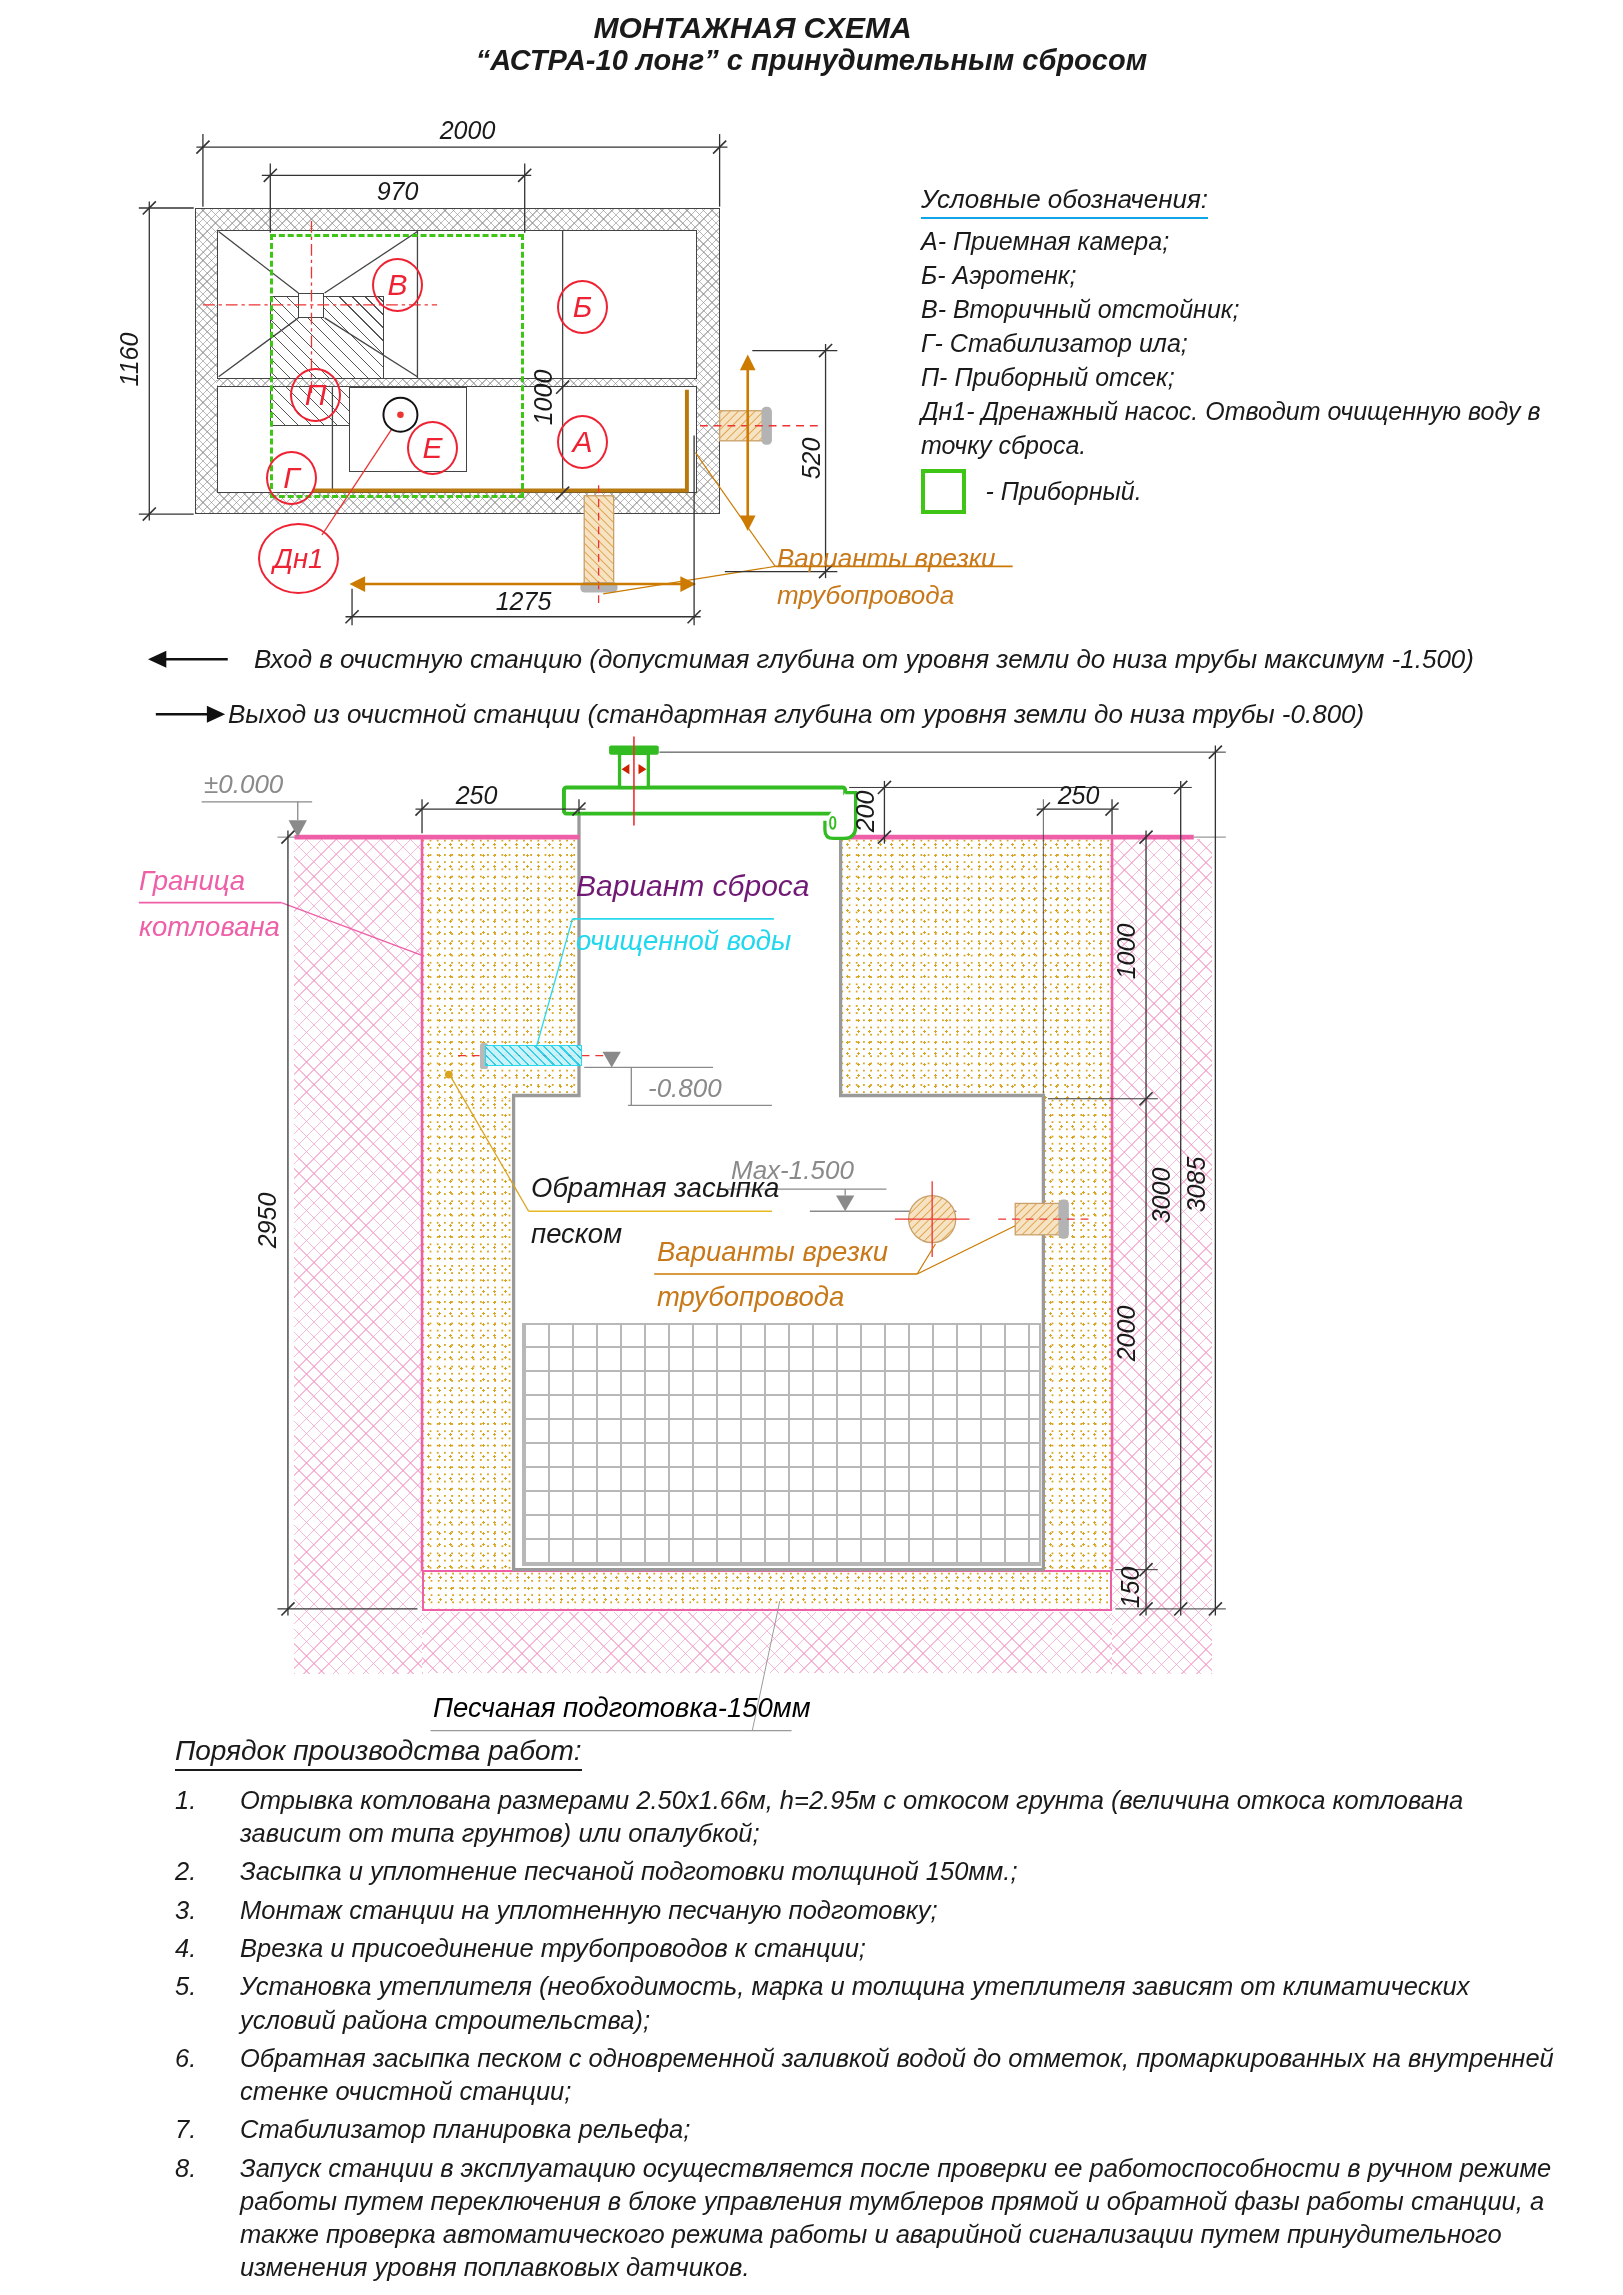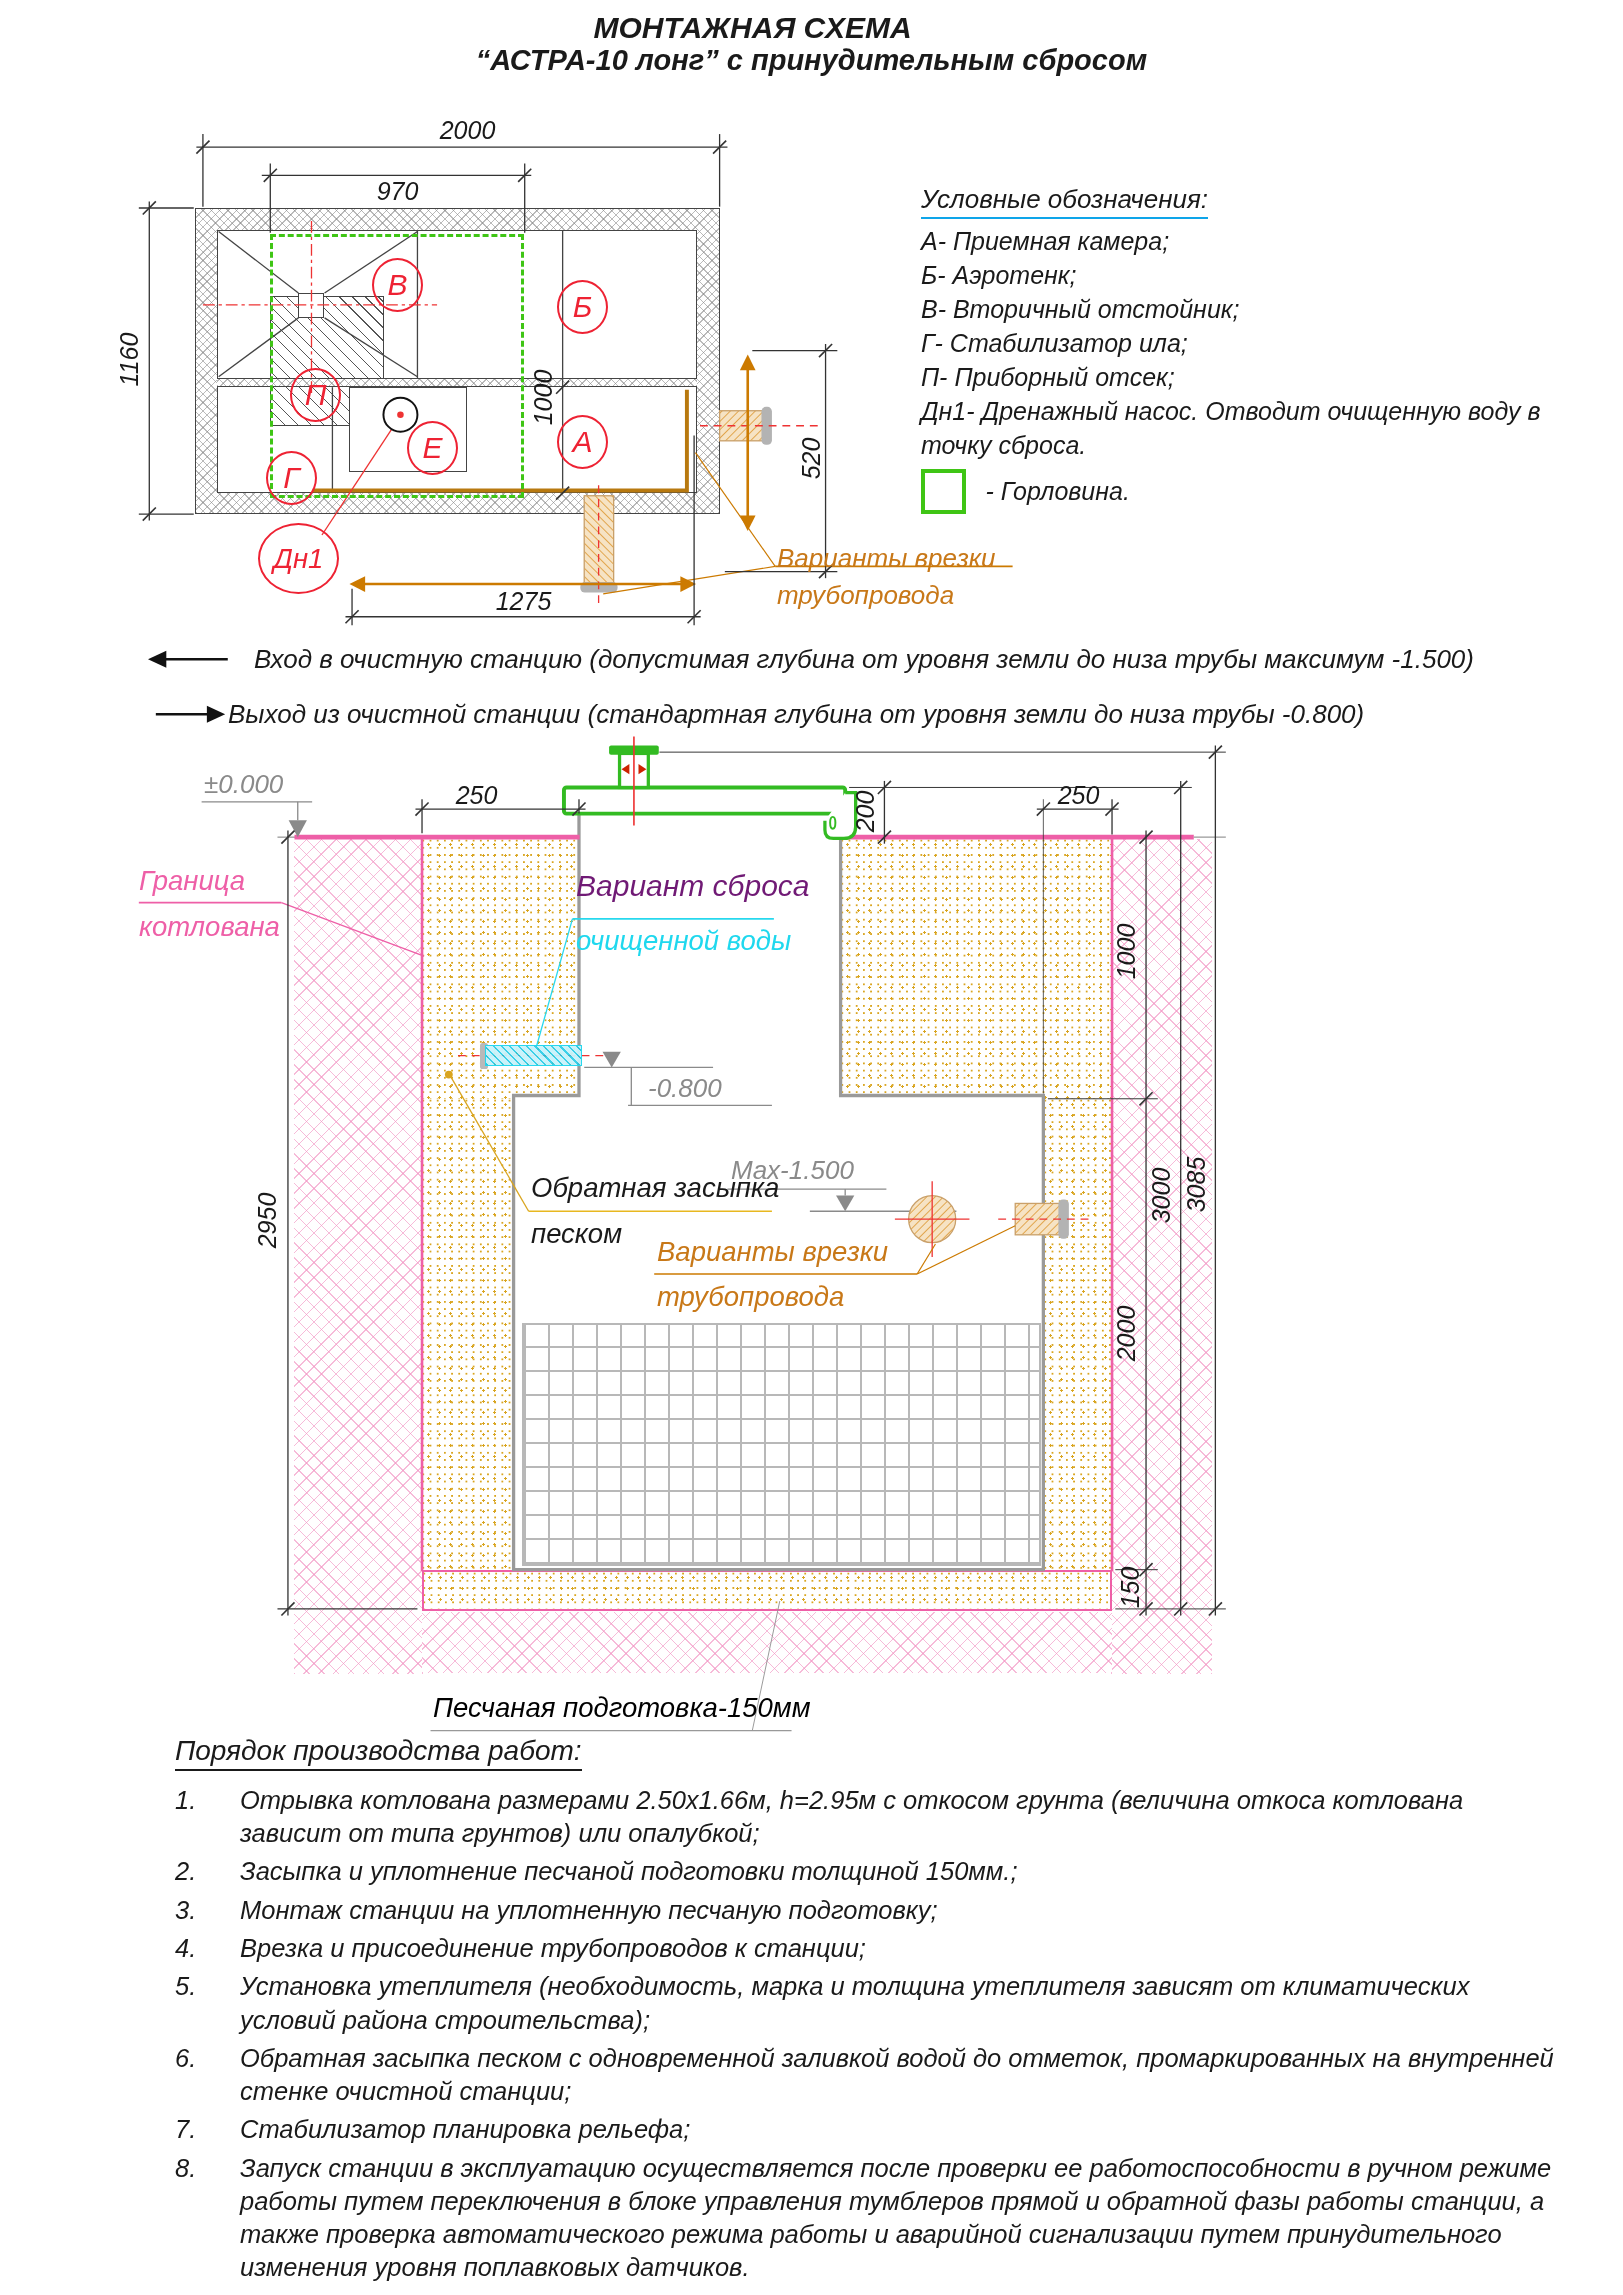--- a/index.html
+++ b/index.html
@@ -297,21 +297,21 @@
   <div class="abs" style="left:921px;top:184px;width:674px;">
     <div style="font-size:26px;margin-bottom:9.2px;"><span style="border-bottom:2px solid #0ea5e9;padding-bottom:2.6px;">Условные обозначения:</span></div>
     <div class="legend-item">А- Приемная камера;</div>
     <div class="legend-item">Б- Аэротенк;</div>
     <div class="legend-item">В- Вторичный отстойник;</div>
     <div class="legend-item">Г- Стабилизатор ила;</div>
     <div class="legend-item">П- Приборный отсек;</div>
     <div class="legend-item" style="width:661px;">Дн1- Дренажный насос. Отводит очищенную воду в точку сброса.</div>
     <div style="display:flex;align-items:center;margin-top:6.5px;">
       <span style="width:37px;height:37px;border:4.6px solid #3fc515;display:inline-block;"></span>
-      <span class="legend-item" style="margin-left:19.6px;">- Горловина.</span>
+      <span class="legend-item" style="margin-left:19.6px;">- Приборный.</span>
     </div>
   </div>
 
   <div class="abs" style="left:254px;top:644px;width:1308px;font-size:26px;">Вход в очистную станцию (допустимая глубина от уровня земли до низа трубы максимум -1.500)</div>
   <div class="abs" style="left:228px;top:699px;width:1308px;font-size:26px;">Выход из очистной станции (стандартная глубина от уровня земли до низа трубы -0.800)</div>
 
   <div class="abs lvl" style="left:204px;top:769px;">±0.000</div>
   <div class="abs lvl" style="left:648px;top:1073px;">-0.800</div>
   <div class="abs lvl" style="left:731px;top:1155px;">Max-1.500</div>
 

